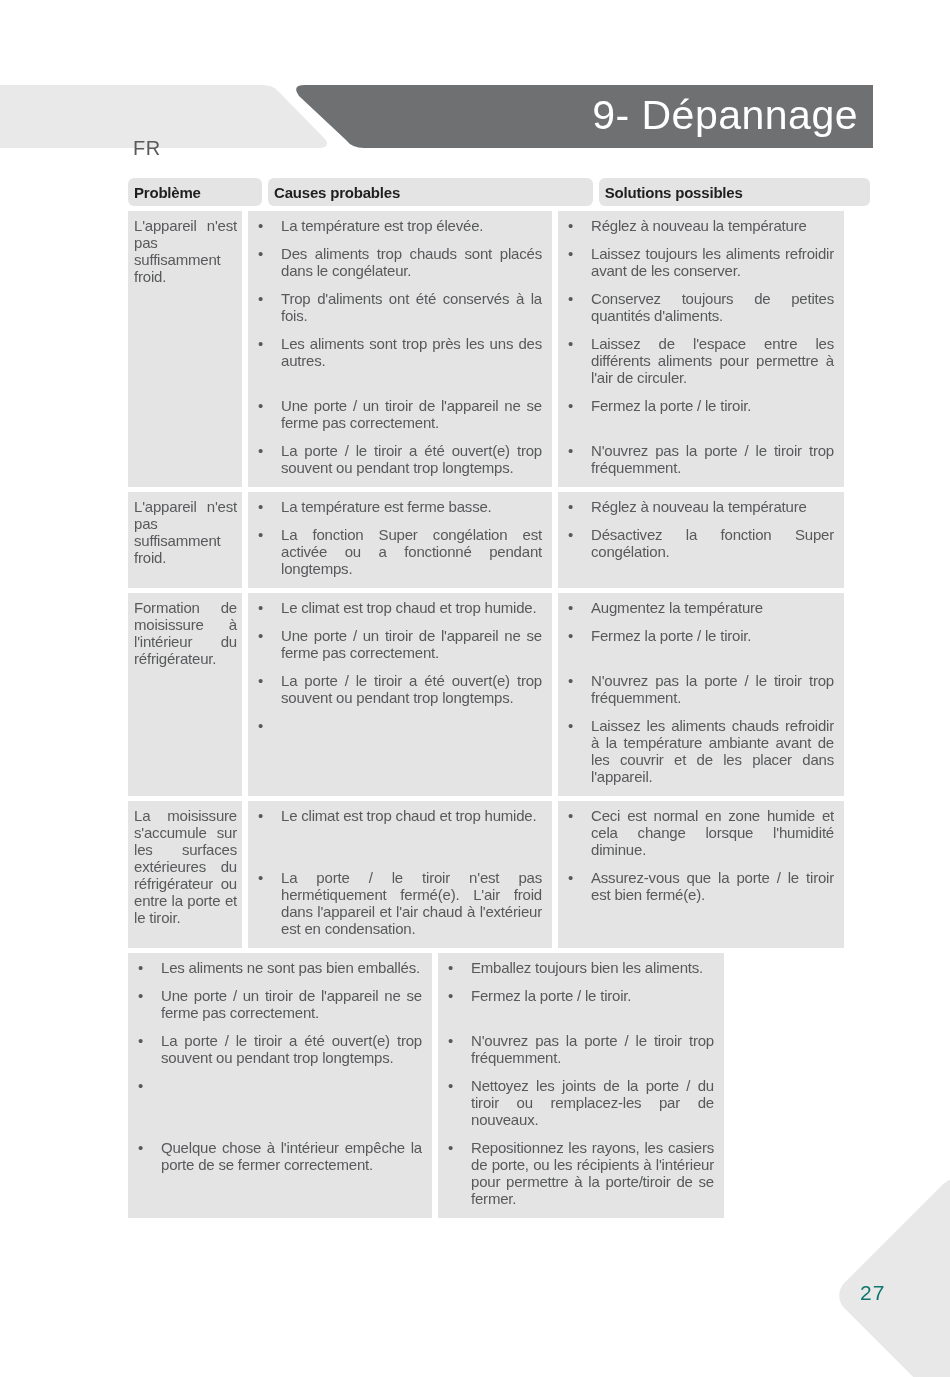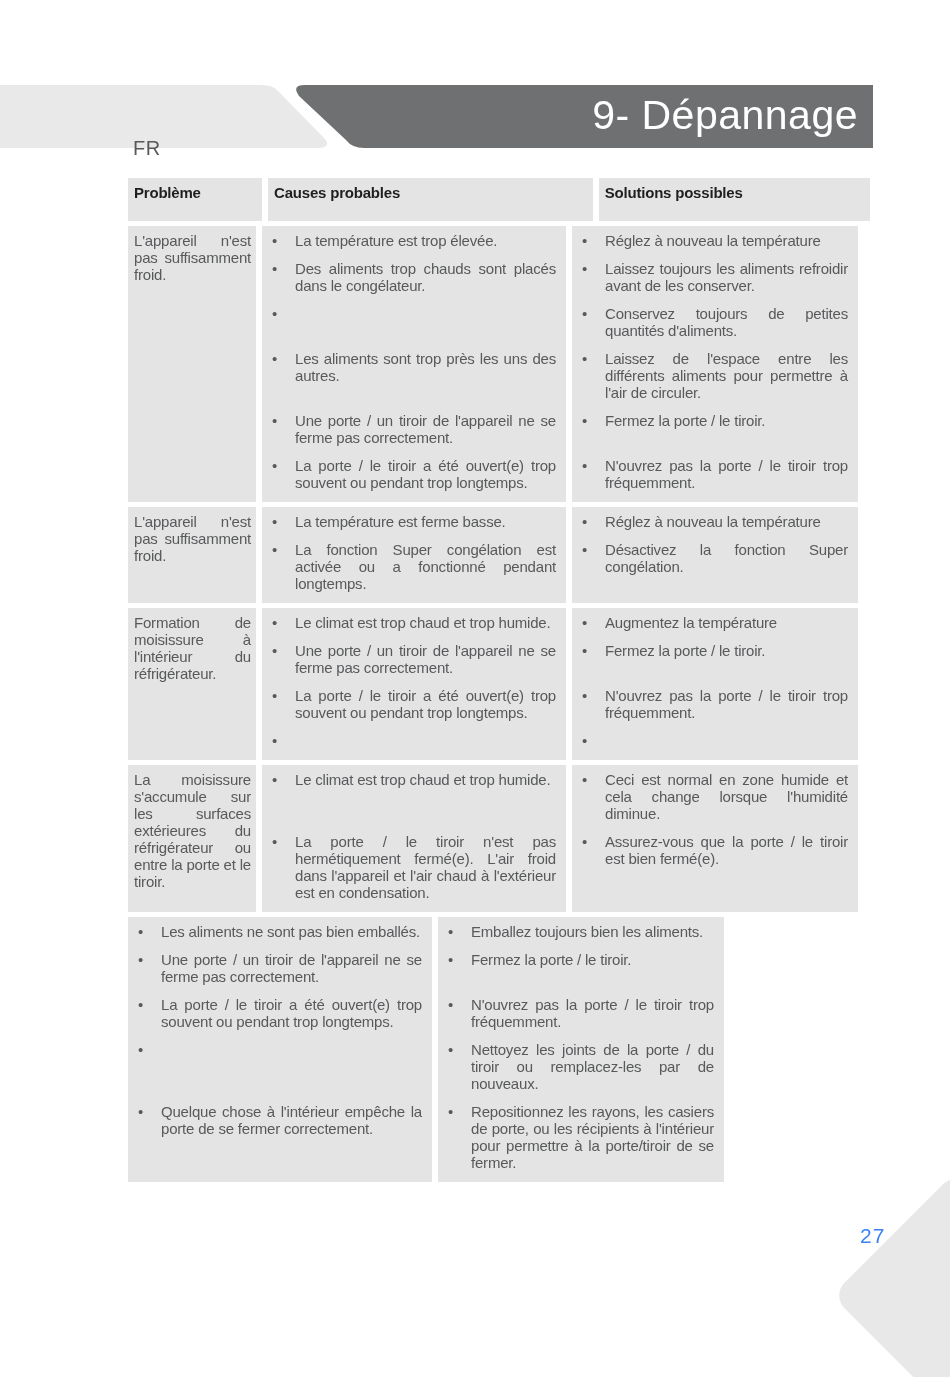--- a/index.html
+++ b/index.html
@@ -23,28 +23,28 @@
   .chapter-title {
     position:absolute; top:85px; right:92px; height:80px;
     line-height:60px; font-size:41px; font-weight:300;
     color:#ffffff; letter-spacing:0.5px;
   }
   
   .table { position:absolute; left:128px; top:178px; width:742px; }
   .thead { display:flex; gap:6px; margin-bottom:5px; }
   .th {
     background:#e4e4e4; font-weight:bold; color:#1f1f1f;
-    font-size:15px; padding:6px 8px 20px 6px; letter-spacing:-0.2px;
+    font-size:15px; padding:6px 8px 5px 6px; letter-spacing:-0.2px;border-radius:6px;
   }
   .th-1 { width:140px; }
   .th-2 { width:340px; }
   .th-3 { width:284px; }
   .trow { display:flex; gap:6px; margin-bottom:5px; align-items:stretch; }
   .problem-cell {
-    width:128px; background:#e4e4e4;
+    width:114px; background:#e4e4e4;
     padding:6px 5px 6px 6px;
     font-size:15px; line-height:17px; letter-spacing:-0.2px;
     text-align:justify;
   }
   .pairs {
     width:596px;
     display:grid; grid-template-columns:304px 286px;
     column-gap:6px; row-gap:0; align-content:start;
   }
   .pair-cell {
@@ -56,22 +56,22 @@
   .bullet { width:23px; flex:none; }
   .itxt { flex:1; text-align:justify; }
   
   .corner-diamond {
     position:absolute; left:868px; top:1208px;
     width:175px; height:175px;
     background:#e8e8e8; border-radius:18px;
     transform:rotate(45deg);
   }
   .page-number {
-    position:absolute; left:860px; top:1224px;
-    font-size:21px; color:#3b82f6; letter-spacing:1px;
+    position:absolute; left:860px; top:1281px;
+    font-size:21px; color:#0f766e; letter-spacing:1px;
   }
 </style>
 </head>
 <body>
 
 <div class="page">
 
   <svg class="hdr-svg" width="950" height="160" viewBox="0 0 950 160">
     <path d="M0,85 H262 Q273,85 278,91 L325,139 Q331,147 320,148 H0 Z" fill="#e9e9e9"></path>
     <path d="M305,85 H873 V148 H364 Q352,148 346,140 L299,96 Q291,85 305,85 Z" fill="#6f7072"></path>
@@ -100,20 +100,21 @@
             <div class="pair-cell">
               <span class="bullet">•</span>
               <span class="itxt">Des aliments trop chauds sont placés dans le congélateur.</span>
             </div>
             <div class="pair-cell">
               <span class="bullet">•</span>
               <span class="itxt">Laissez toujours les aliments refroidir avant de les conserver.</span>
             </div>
             <div class="pair-cell">
               <span class="bullet">•</span>
+              <span class="itxt">Trop d'aliments ont été conservés à la fois.</span>
             </div>
             <div class="pair-cell">
               <span class="bullet">•</span>
               <span class="itxt">Conservez toujours de petites quantités d'aliments.</span>
             </div>
             <div class="pair-cell">
               <span class="bullet">•</span>
               <span class="itxt">Les aliments sont trop près les uns des autres.</span>
             </div>
             <div class="pair-cell">
@@ -184,20 +185,21 @@
             </div>
             <div class="pair-cell">
               <span class="bullet">•</span>
               <span class="itxt">N'ouvrez pas la porte / le tiroir trop fréquemment.</span>
             </div>
             <div class="pair-cell">
               <span class="bullet">•</span>
             </div>
             <div class="pair-cell">
               <span class="bullet">•</span>
+              <span class="itxt">Laissez les aliments chauds refroidir à la température ambiante avant de les couvrir et de les placer dans l'appareil.</span>
             </div>
           </div>
         </div>
         <div class="trow">
           <div class="problem-cell">La moisissure s'accumule sur les surfaces extérieures du réfrigérateur ou entre la porte et le tiroir.</div>
           <div class="pairs">
             <div class="pair-cell">
               <span class="bullet">•</span>
               <span class="itxt">Le climat est trop chaud et trop humide.</span>
             </div>

